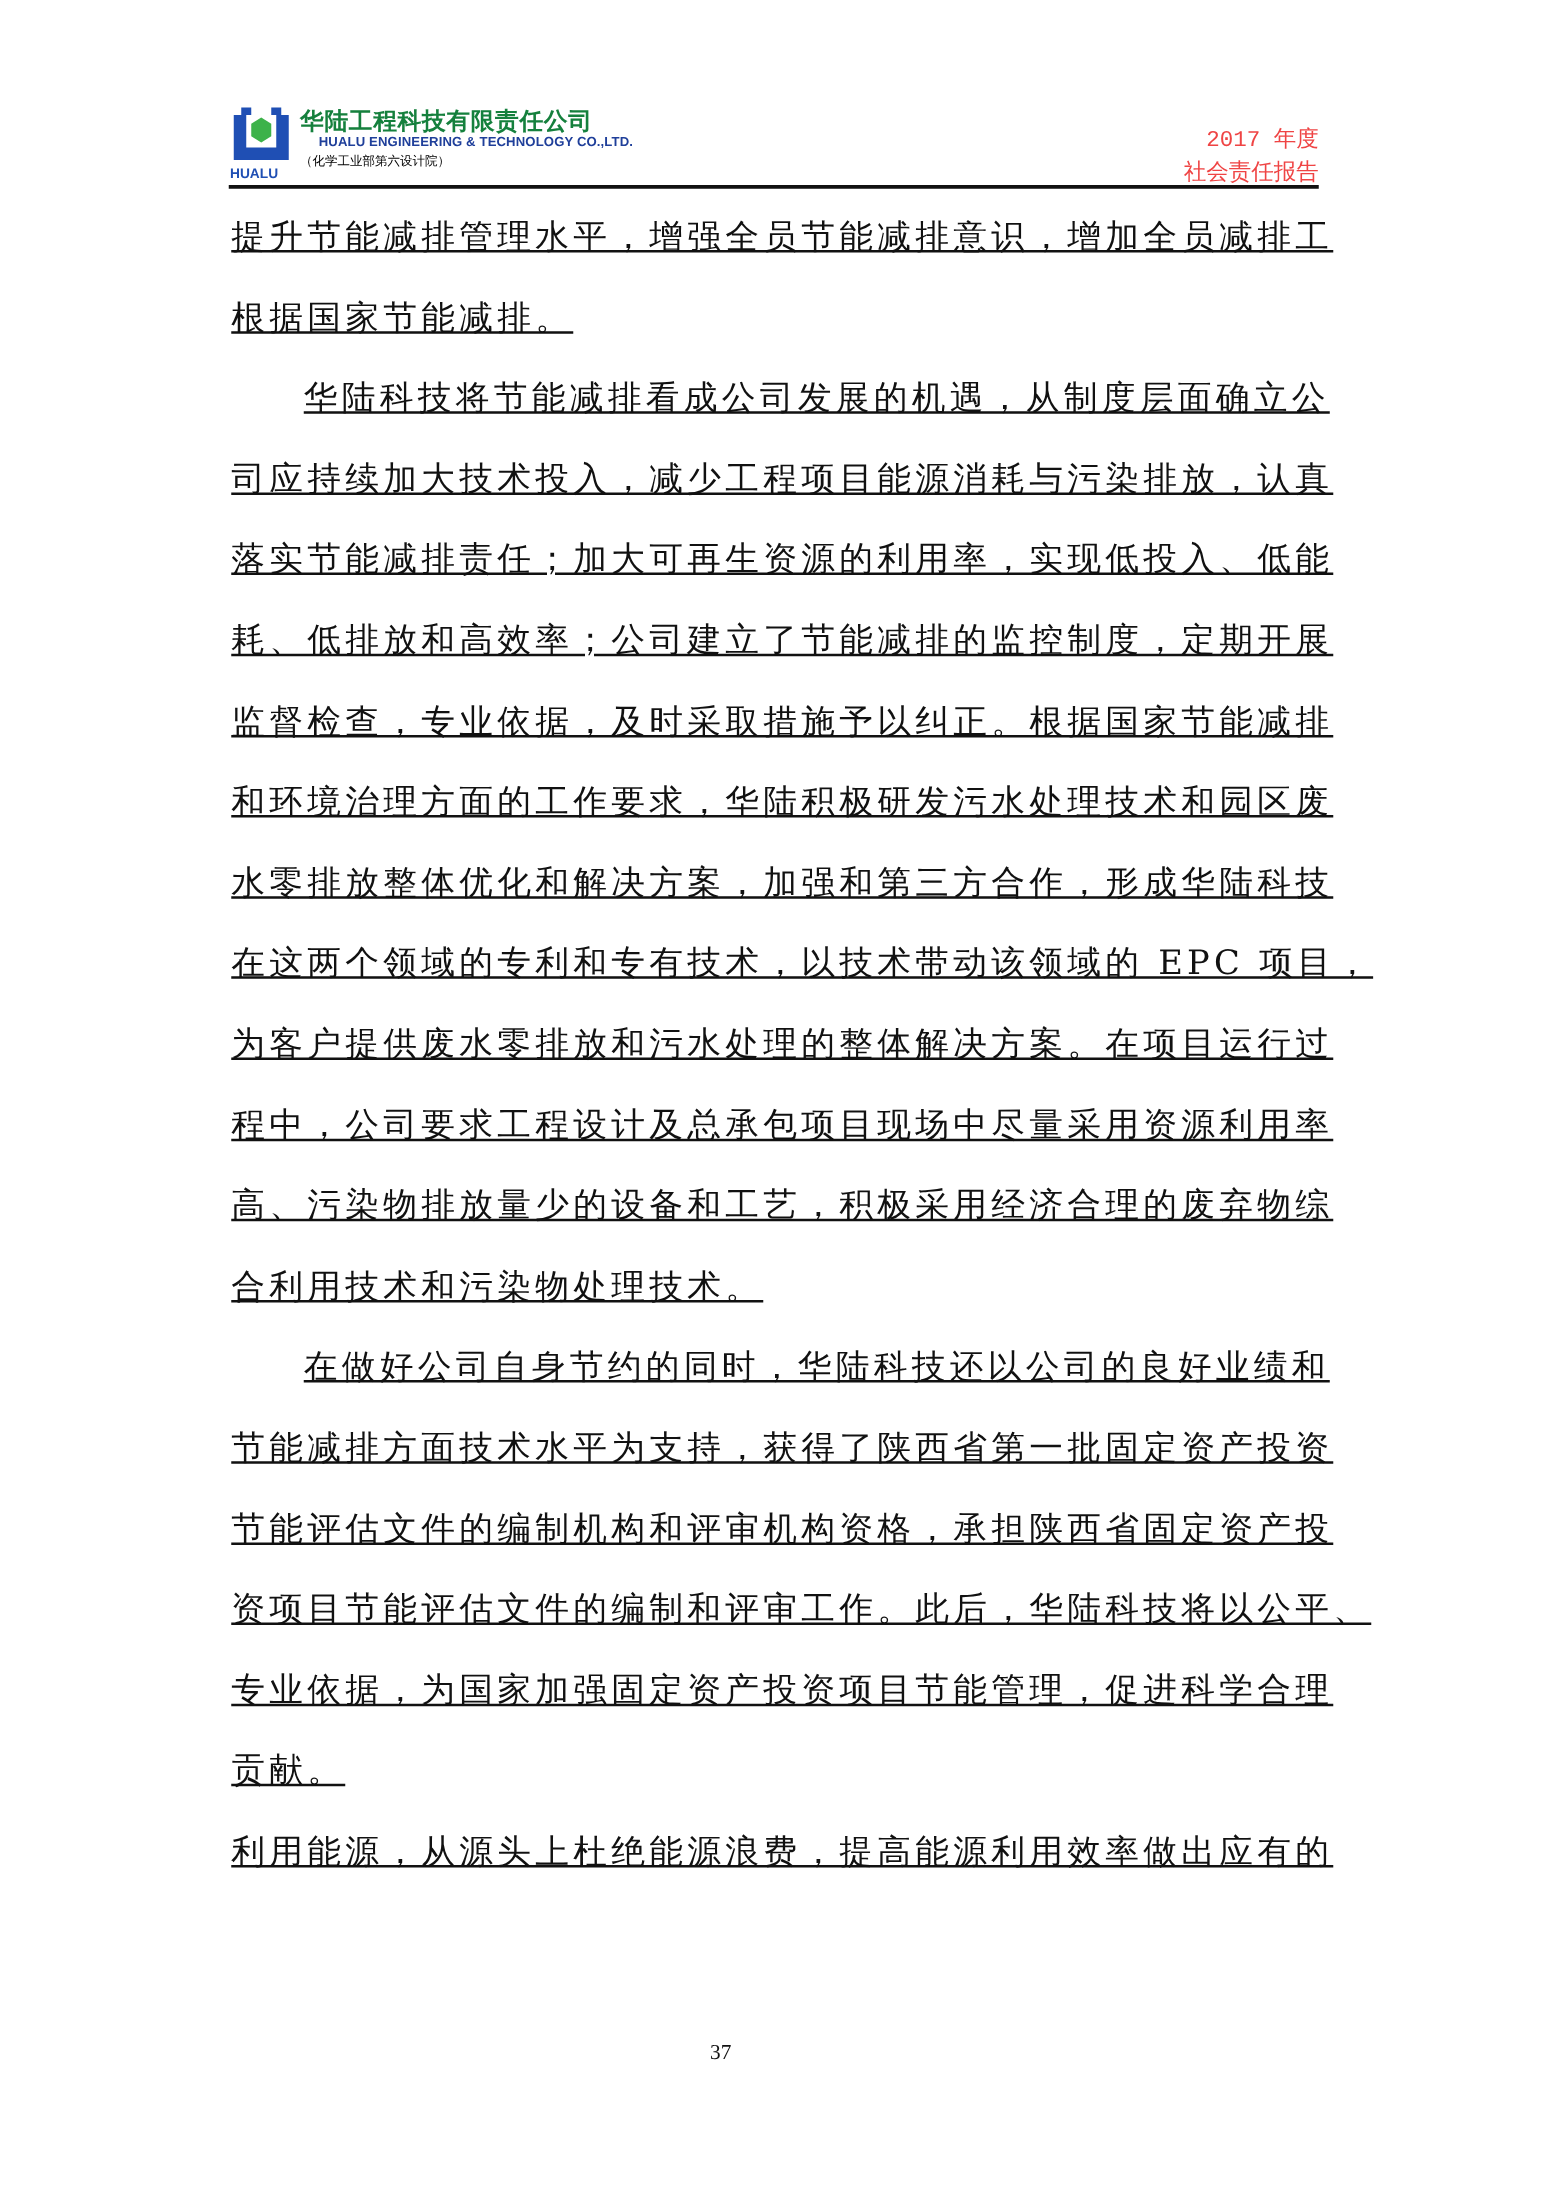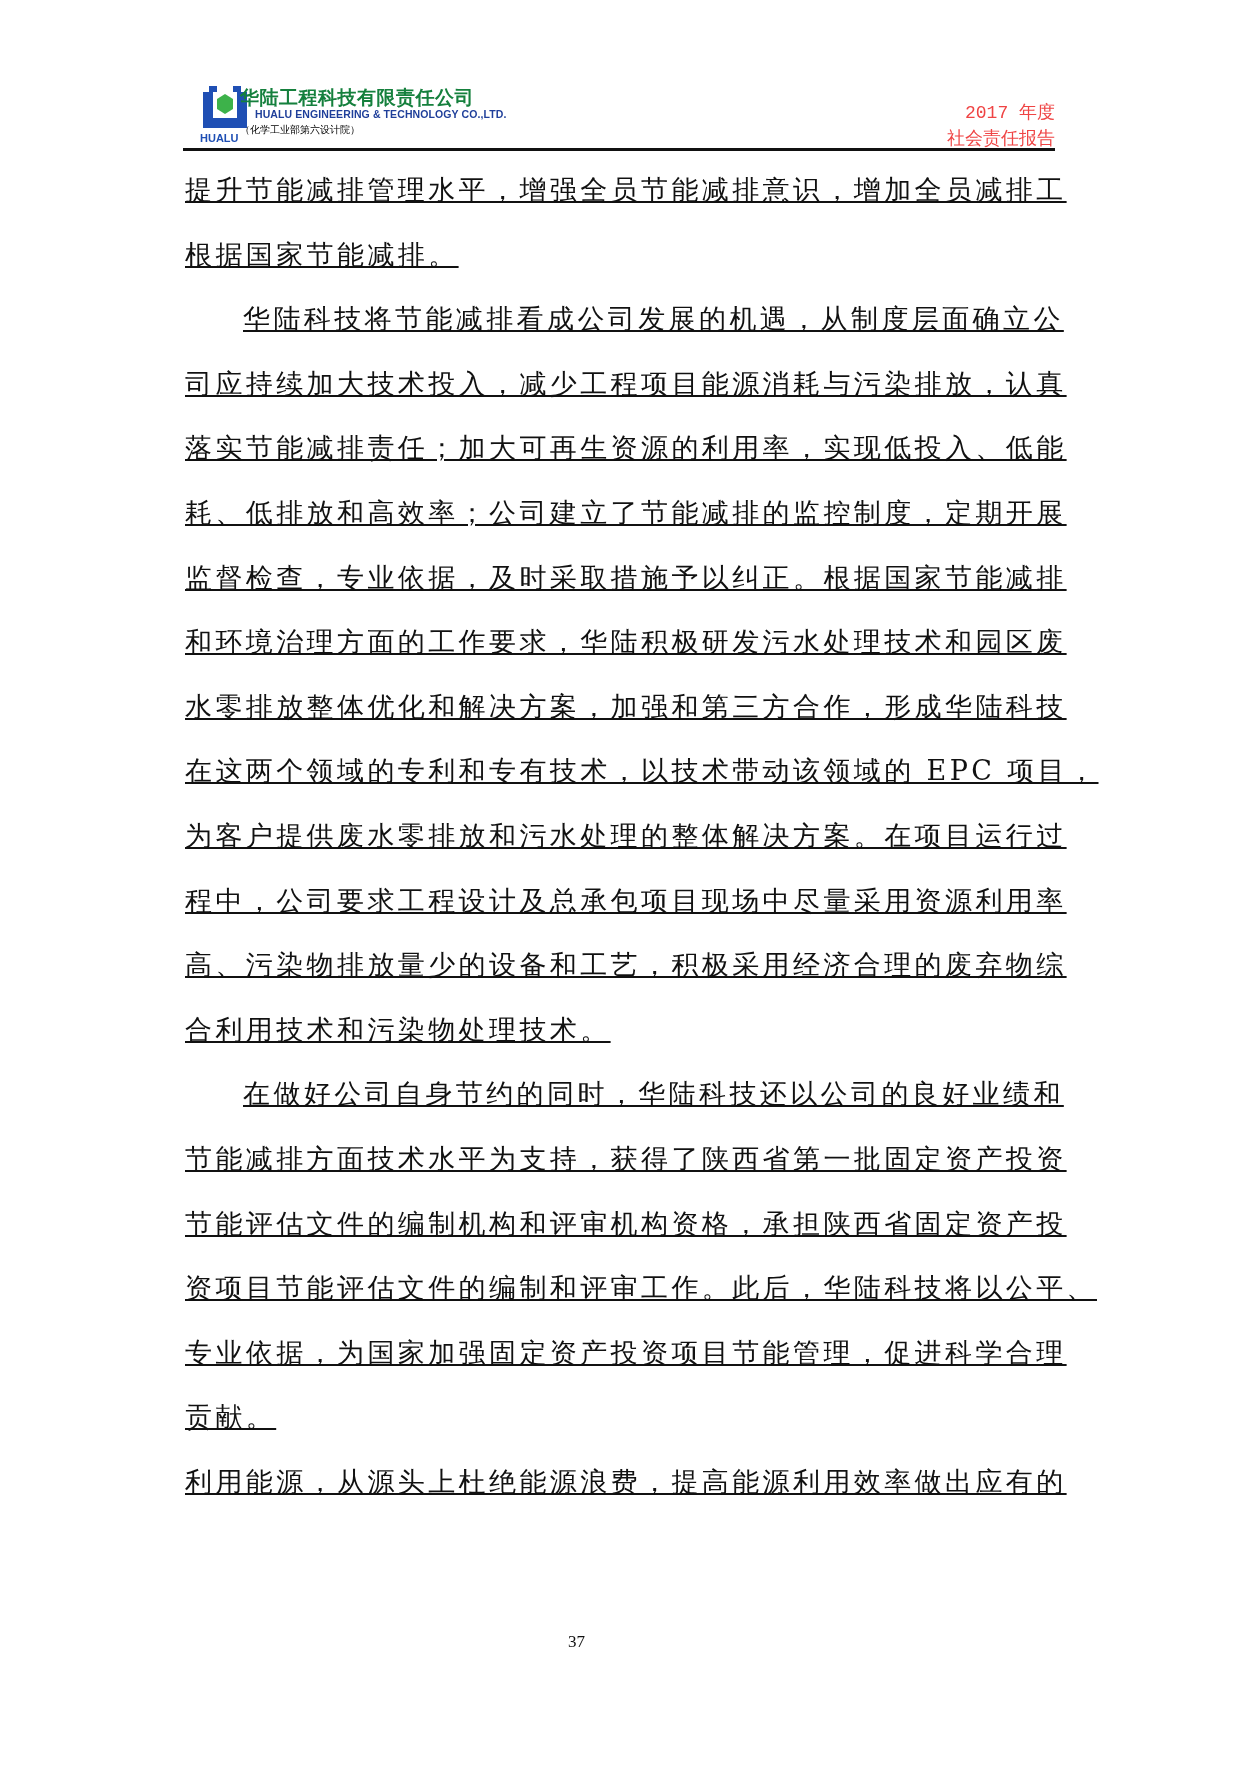--- a/index.html
+++ b/index.html
@@ -1,18 +1,18 @@
 <!DOCTYPE html>
 <html><head>
 <meta charset="utf-8">
 <style>
   html, body { margin: 0; padding: 0; background: #ffffff; }
   body { width: 1241px; height: 1766px; position: relative; overflow: hidden; font-family: "DejaVu Serif", serif; color: #111; }
   .header { position: absolute; left: 183px; top: 84px; width: 872px; height: 62px; }
-  .logo { position: absolute; left: 16px; top: 0; width: 52px; height: 60px; }
+  .logo { position: absolute; left: 0; top: 0; width: 52px; height: 60px; }
   .company { position: absolute; left: 57px; top: 2px; }
   .company-cn { font-family: "DejaVu Sans", sans-serif; font-weight: bold; font-size: 19px; color: #15803d; letter-spacing: 0.5px; line-height: 22px; }
   .company-en { font-family: "Liberation Sans", sans-serif; font-weight: bold; font-size: 10.5px; color: #1f3f9a; line-height: 13px; letter-spacing: 0.1px; padding-left: 15px; }
   .company-sub { font-family: Liberation Serif, serif; font-size: 10px; color: #000000; line-height: 18px; }
   .report { position: absolute; right: 0; top: 4px; text-align: right; font-family: Liberation Mono, monospace; font-size: 18px; line-height: 26px; color: #ef4444; margin-top: 12px; }
   .rule { position: absolute; left: 183px; top: 148px; width: 872px; height: 3px; background: #111; }
   .content { position: absolute; left: 185px; top: 158px; width: 880px; text-decoration: underline; }
   .line { font-size: 27px; line-height: 64.6px; height: 64.6px; white-space: nowrap; letter-spacing: 3.4px; }
   .indent { padding-left: 58px; }
   .page-num { position: absolute; left: 0; width: 1153px; top: 1632px; text-align: center; font-family: "Liberation Serif", serif; font-size: 17px; }

